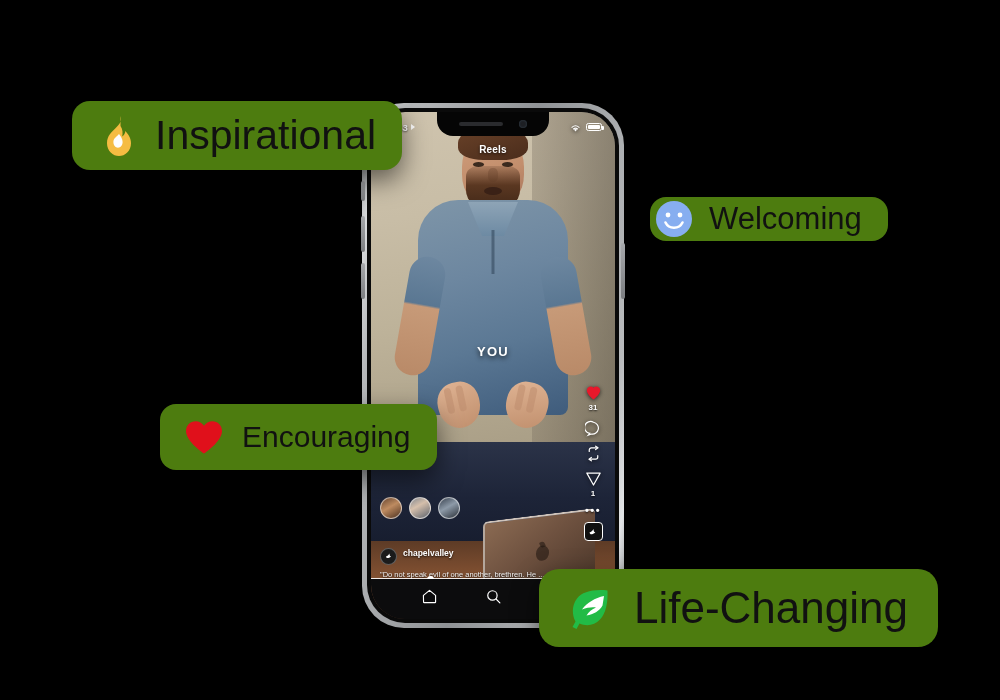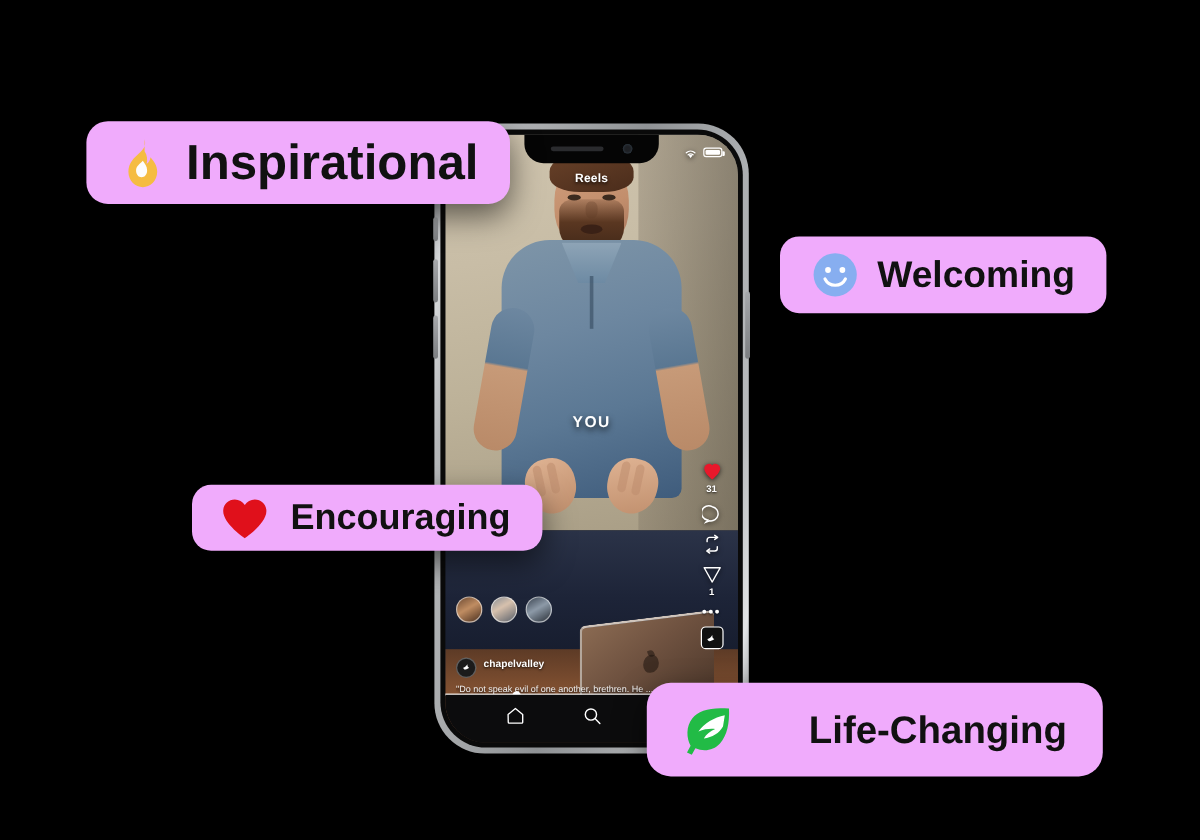--- a/index.html
+++ b/index.html
@@ -209,36 +209,35 @@
     padding:0 26px 6px;
   }
   .nav-ico { width:17px; height:17px; color:#fff; }
   .scrubber { position:absolute; left:0; bottom:39px; width:100%; height:2px; background:rgba(255,255,255,.28); z-index:11; }
   .scrub-fill { height:100%; width:100%; background:rgba(255,255,255,.85); }
   .scrub-knob { position:absolute; left:56px; top:-2.5px; width:7px; height:7px; border-radius:50%; background:#fff; }
 
   
   .pill {
     position:absolute; display:flex; align-items:center;
-    background:#f0abfc; border-radius:16px;
+    background:#4d7c0f; border-radius:16px;
     box-shadow:0 10px 26px rgba(0,0,0,.55);
     z-index:40;
-    font-weight:bold;
   }
   .pill .pico { flex:none; display:flex; align-items:center; justify-content:center; }
   .pill .plabel { color:#111; white-space:nowrap; }
 
   .pill-insp { left:72px;  top:101px; height:69px; border-radius:18px; padding:0 26px 0 27px; gap:20px; }
   .pill-insp .plabel { font-size:41px; }
-  .pill-welc { left:650px; top:197px; height:64px; padding:0 26px 0 27px; gap:16px; }
+  .pill-welc { left:650px; top:197px; height:44px; padding:0 26px 0 5px; gap:16px; }
   .pill-welc .plabel { font-size:31px; }
-  .pill-enco { left:160px; top:404px; height:55px; padding:0 27px 0 24px; gap:18px; }
+  .pill-enco { left:160px; top:404px; height:66px; padding:0 27px 0 24px; gap:18px; }
   .pill-enco .plabel { font-size:30px; }
   .pill-life { left:539px; top:569px; height:78px; border-radius:20px; padding:0 30px 0 27px; gap:20px; }
-  .pill-life .plabel { font-size:32px;margin-left:40px; }
+  .pill-life .plabel { font-size:44px; }
 
   .flame-ico { width:36px; height:44px; }
   .smile-ico { width:38px; height:38px; }
   .heart-ico { width:40px; height:36px; }
   .leaf-ico  { width:48px; height:48px; }
 </style>
 </head>
 <body>
 
 <div id="stage">

